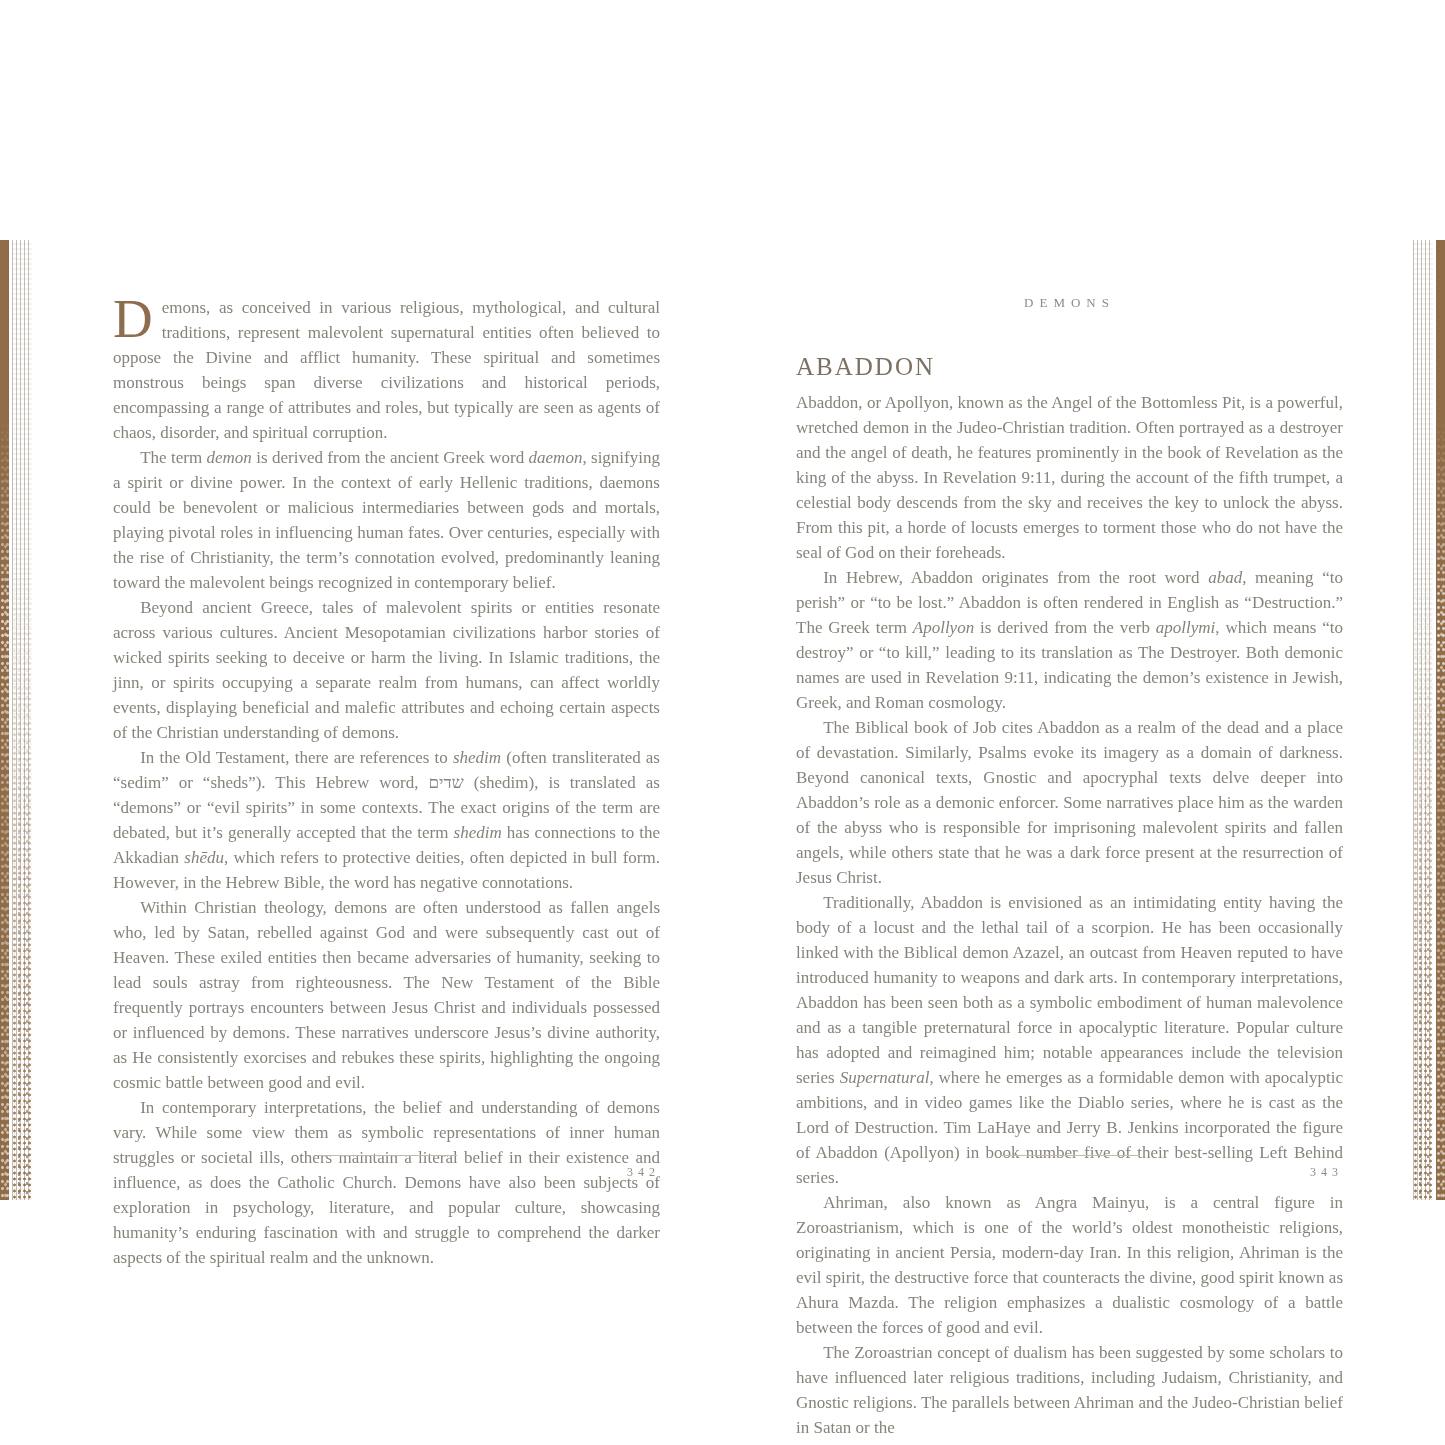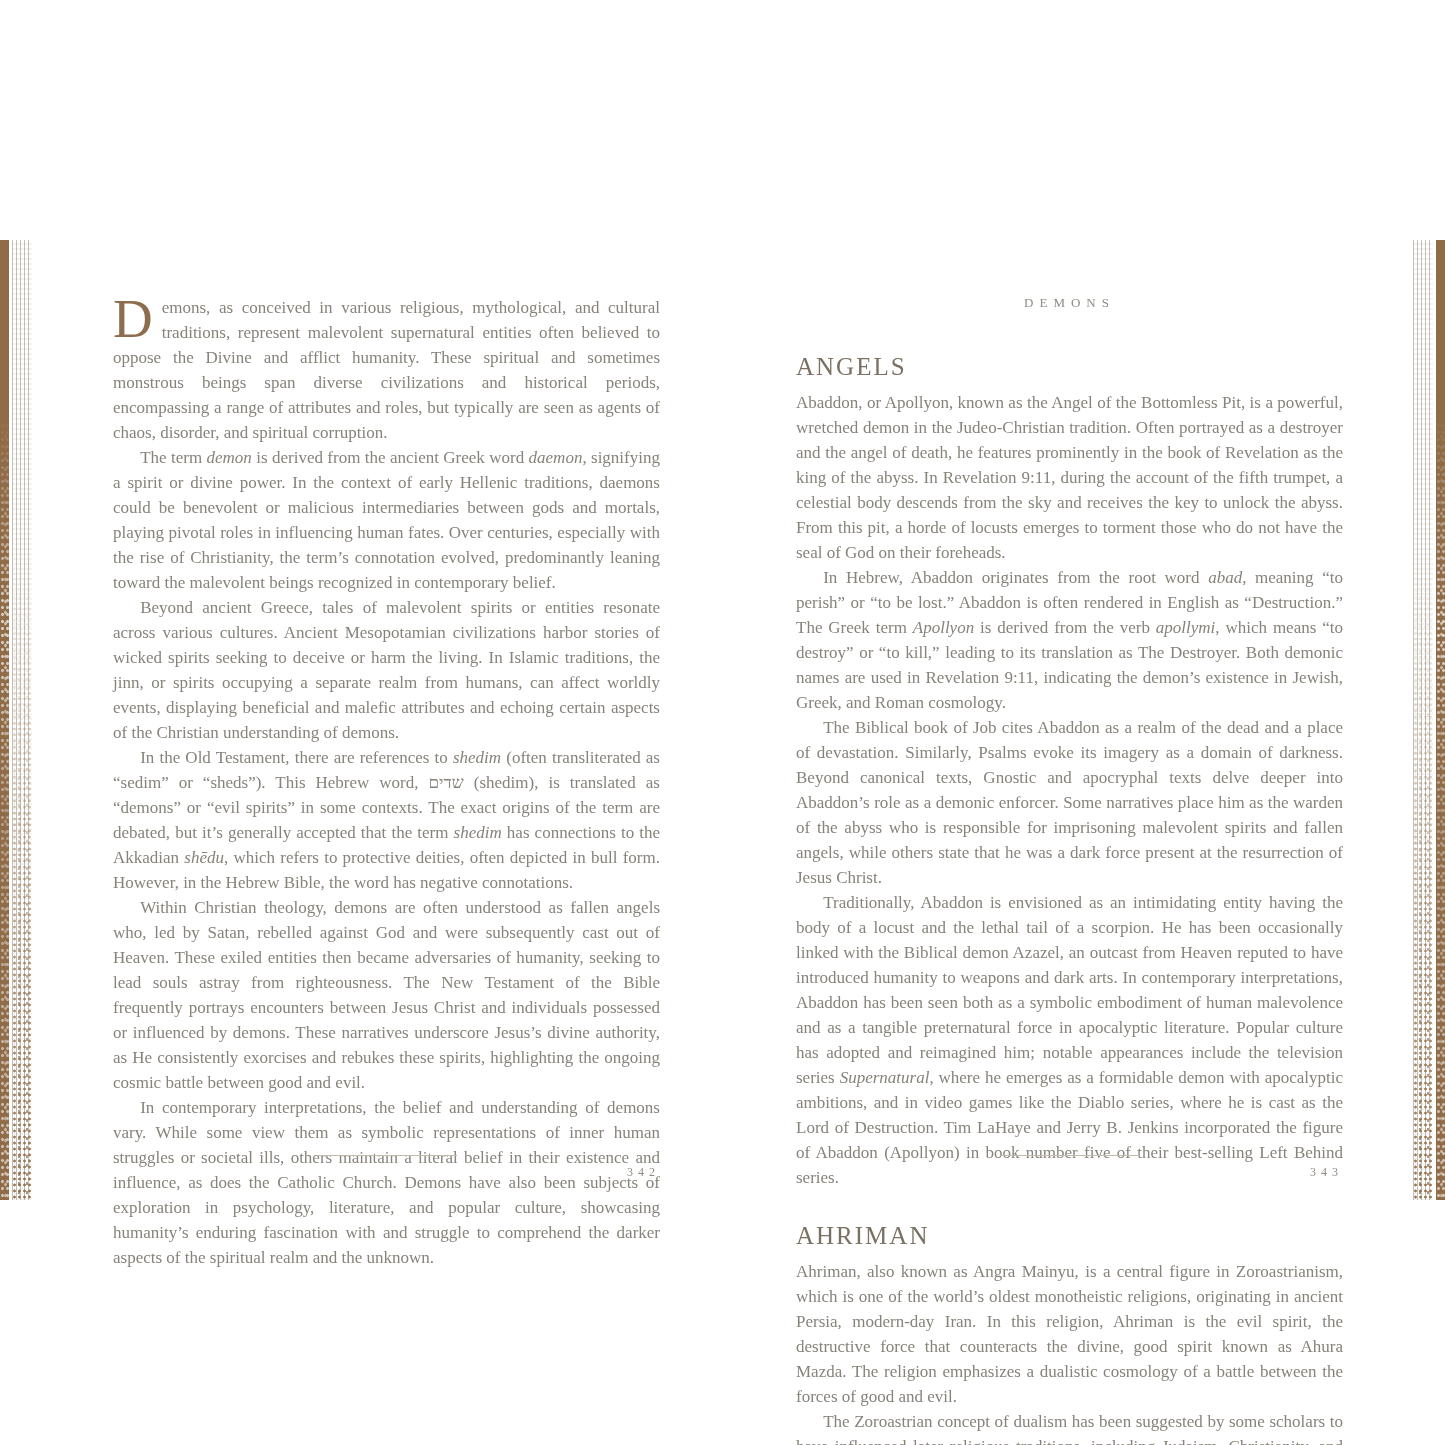--- a/index.html
+++ b/index.html
@@ -104,26 +104,25 @@
     </div>
   <div class="folio">
     <div class="rule"></div>
     <div class="pagenum">342</div>
   </div>
 </div>
 
 <div class="page right">
   <div class="running-head">DEMONS</div>
   <div class="body-text" id="right-body">
-      <h2>ANGELS</h2>
+      <h2>ABADDON</h2>
       <p>Abaddon, or Apollyon, known as the Angel of the Bottomless Pit, is a powerful, wretched demon in the Judeo-Christian tradition. Often portrayed as a destroyer and the angel of death, he features prominently in the book of Revelation as the king of the abyss. In Revelation 9:11, during the account of the fifth trumpet, a celestial body descends from the sky and receives the key to unlock the abyss. From this pit, a horde of locusts emerges to torment those who do not have the seal of God on their foreheads.</p>
       <p>In Hebrew, Abaddon originates from the root word <i>abad</i>, meaning “to perish” or “to be lost.” Abaddon is often rendered in English as “Destruction.” The Greek term <i>Apollyon</i> is derived from the verb <i>apollymi</i>, which means “to destroy” or “to kill,” leading to its translation as The Destroyer. Both demonic names are used in Revelation 9:11, indicating the demon’s existence in Jewish, Greek, and Roman cosmology.</p>
       <p>The Biblical book of Job cites Abaddon as a realm of the dead and a place of devastation. Similarly, Psalms evoke its imagery as a domain of darkness. Beyond canonical texts, Gnostic and apocryphal texts delve deeper into Abaddon’s role as a demonic enforcer. Some narratives place him as the warden of the abyss who is responsible for imprisoning malevolent spirits and fallen angels, while others state that he was a dark force present at the resurrection of Jesus Christ.</p>
       <p>Traditionally, Abaddon is envisioned as an intimidating entity having the body of a locust and the lethal tail of a scorpion. He has been occasionally linked with the Biblical demon Azazel, an outcast from Heaven reputed to have introduced humanity to weapons and dark arts. In contemporary interpretations, Abaddon has been seen both as a symbolic embodiment of human malevolence and as a tangible preternatural force in apocalyptic literature. Popular culture has adopted and reimagined him; notable appearances include the television series <i>Supernatural</i>, where he emerges as a formidable demon with apocalyptic ambitions, and in video games like the Diablo series, where he is cast as the Lord of Destruction. Tim LaHaye and Jerry B. Jenkins incorporated the figure of Abaddon (Apollyon) in book number five of their best-selling Left Behind series.</p>
-      <h2>AHRIMAN</h2>
       <p>Ahriman, also known as Angra Mainyu, is a central figure in Zoroastrianism, which is one of the world’s oldest monotheistic religions, originating in ancient Persia, modern-day Iran. In this religion, Ahriman is the evil spirit, the destructive force that counteracts the divine, good spirit known as Ahura Mazda. The religion emphasizes a dualistic cosmology of a battle between the forces of good and evil.</p>
       <p>The Zoroastrian concept of dualism has been suggested by some scholars to have influenced later religious traditions, including Judaism, Christianity, and Gnostic religions. The parallels between Ahriman and the Judeo-Christian belief in Satan or the</p>
     </div>
   <div class="folio">
     <div class="rule"></div>
     <div class="pagenum">343</div>
   </div>
 </div>
 
 </body></html>

